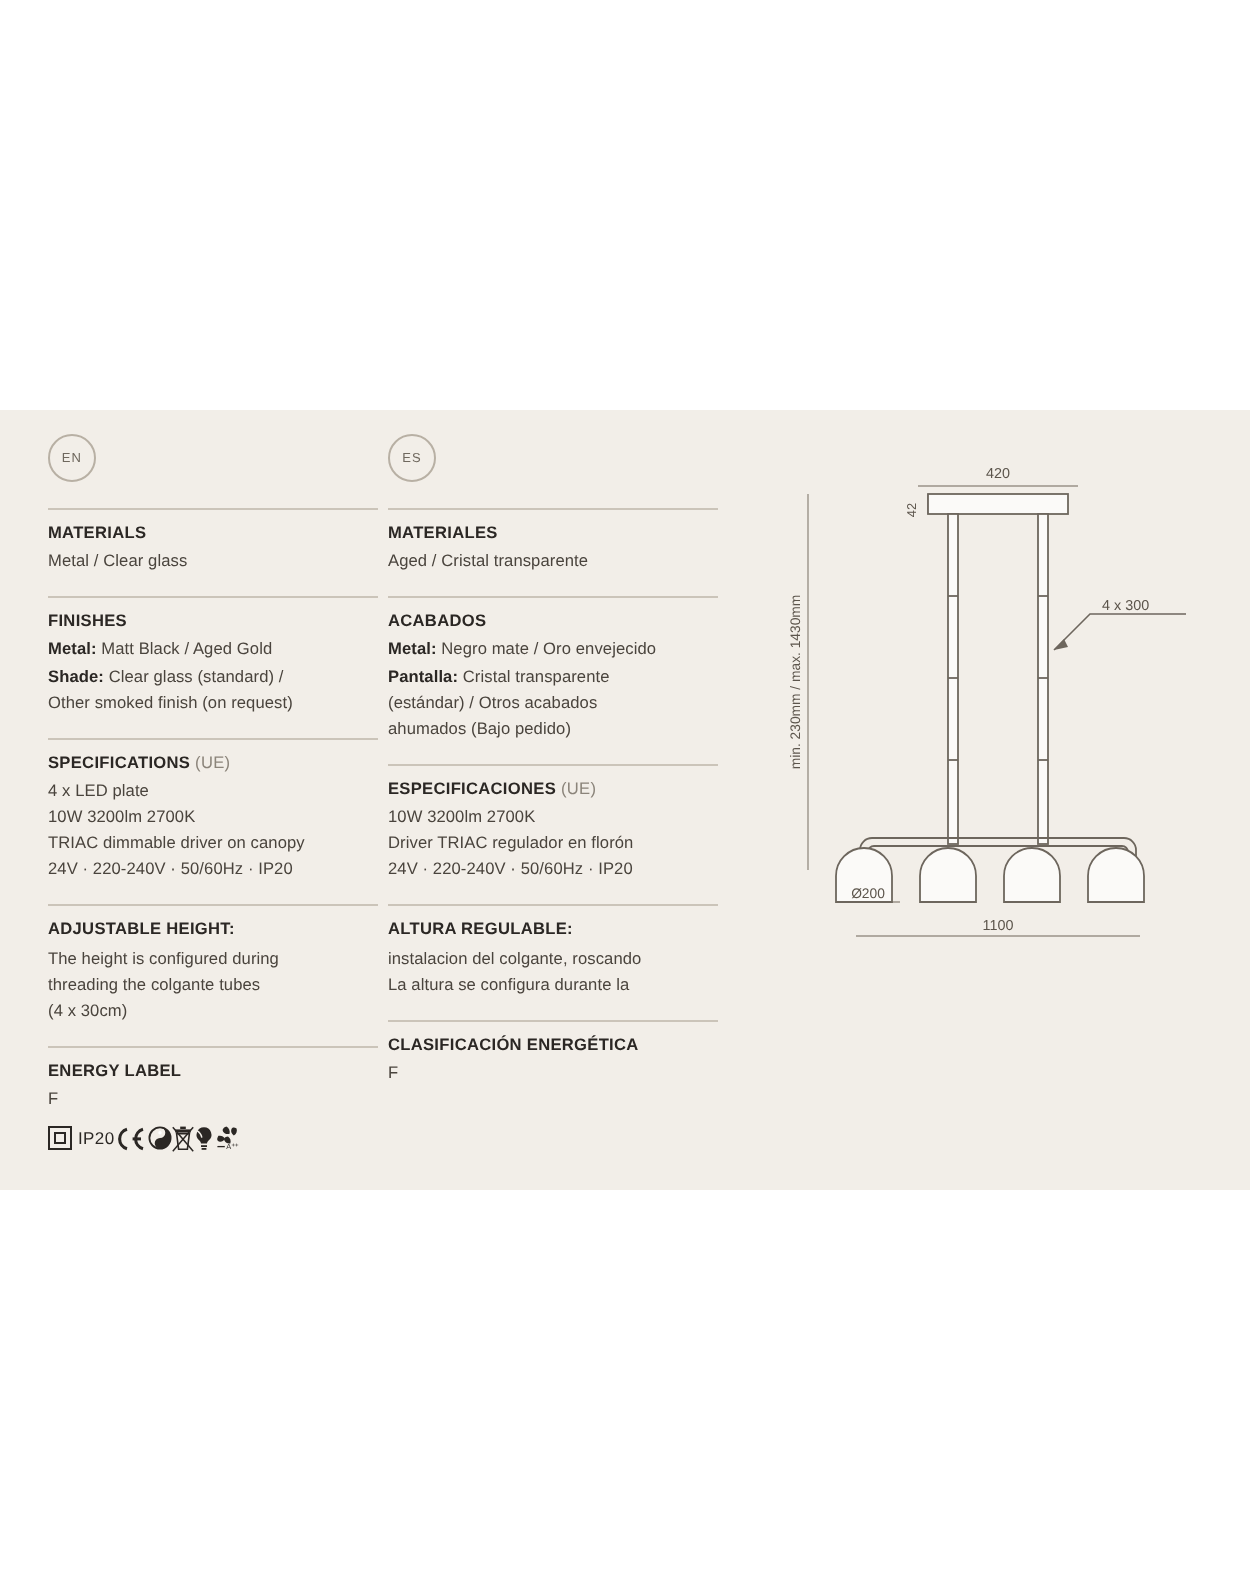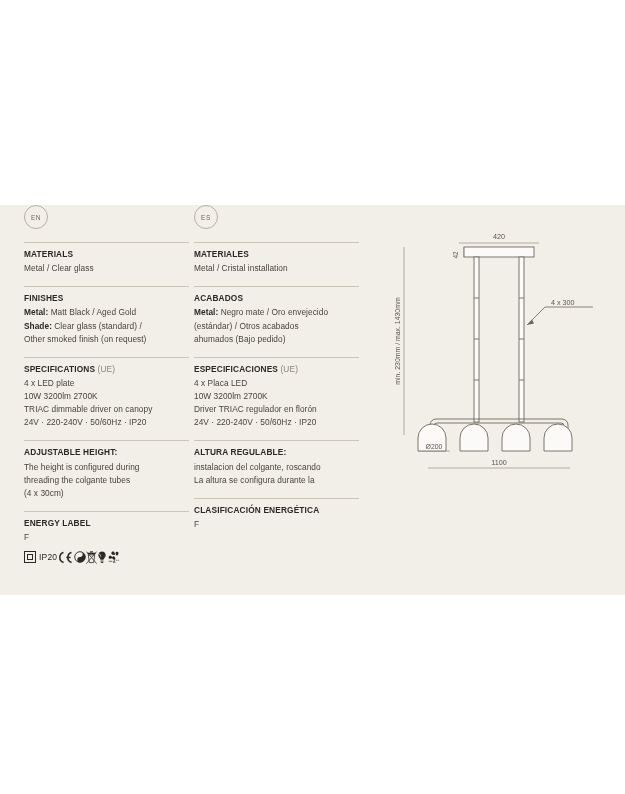--- a/index.html
+++ b/index.html
@@ -21,21 +21,21 @@
     left: 0;
     top: 205px;
     width: 625px;
     height: 390px;
     background: #f2eee8;
   }
 
   
   .col {
     position: absolute;
-    top: 0;
+    top: 12px;
     width: 165px;
   }
   #col-en { left: 24px; }
   #col-es { left: 194px; }
 
   .lang-badge {
     width: 24px;
     height: 24px;
     border: 1px solid #b8b0a4;
     border-radius: 50%;
@@ -215,35 +215,35 @@
   </div>
 
   <div class="col" id="col-es">
     <div class="lang-badge">
       <span>ES</span>
     </div>
 
     <div class="block">
       <div class="rule"></div>
       <h3><span>MATERIALES</span></h3>
-      <div class="line">Metal / Cristal installation</div>
+      <div class="line">Aged / Cristal transparente</div>
     </div>
 
     <div class="block">
       <div class="rule"></div>
       <h3><span>ACABADOS</span></h3>
       <div class="line"><b>Metal:</b><span> Negro mate / Oro envejecido</span></div>
+      <div class="line"><b>Pantalla:</b><span> Cristal transparente</span></div>
       <div class="line">(estándar) / Otros acabados</div>
       <div class="line">ahumados (Bajo pedido)</div>
     </div>
 
     <div class="block">
       <div class="rule"></div>
       <h3><span>ESPECIFICACIONES</span><span class="sub"> (UE)</span></h3>
-      <div class="line">4 x Placa LED</div>
       <div class="line">10W 3200lm 2700K</div>
       <div class="line">Driver TRIAC regulador en florón</div>
       <div class="line">24V · 220-240V · 50/60Hz · IP20</div>
     </div>
 
     <div class="block">
       <div class="rule"></div>
       <h3><span>ALTURA REGULABLE:</span></h3>
       <div class="line">instalacion del colgante, roscando</div>
       <div class="line">La altura se configura durante la</div>

